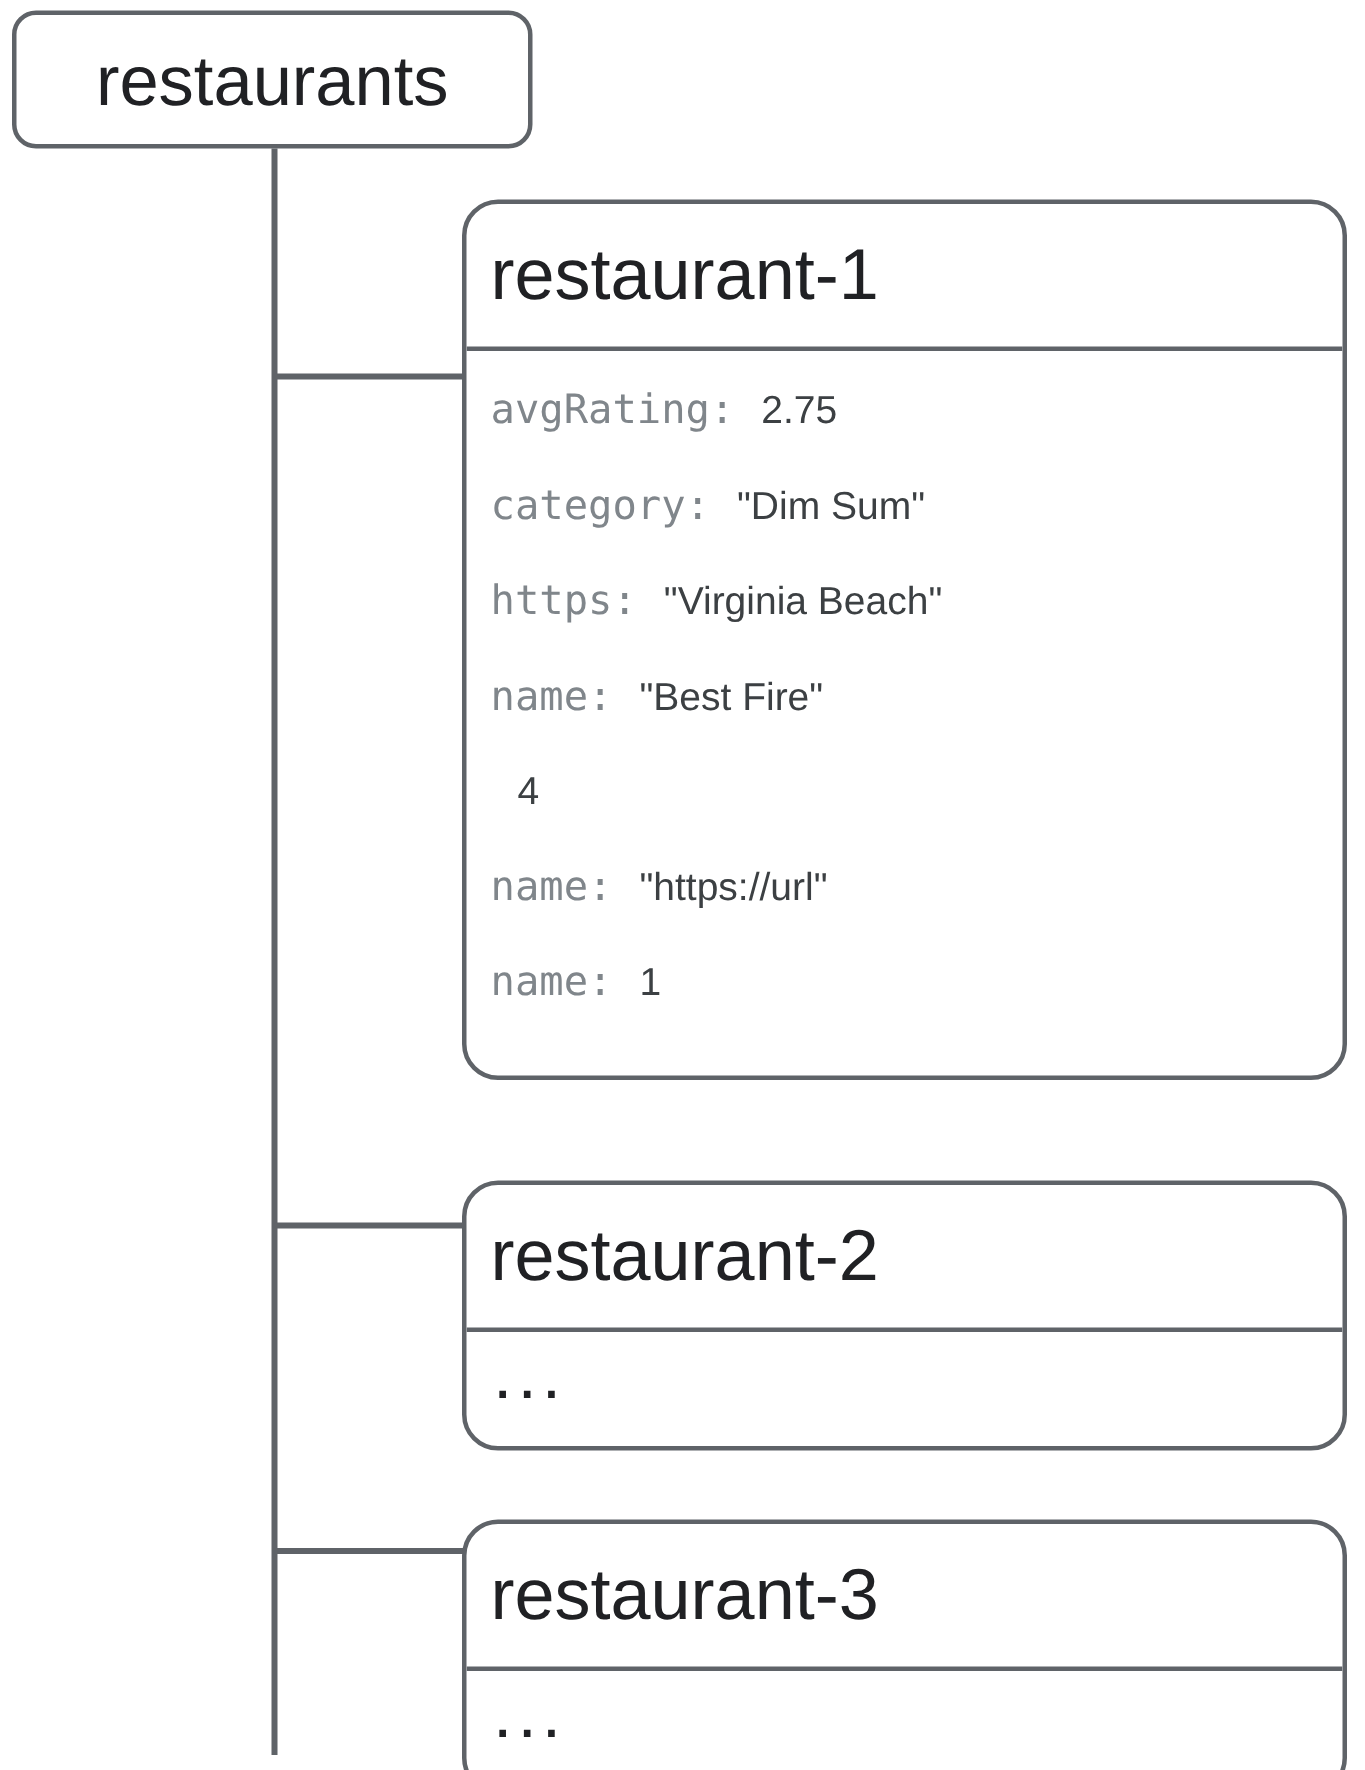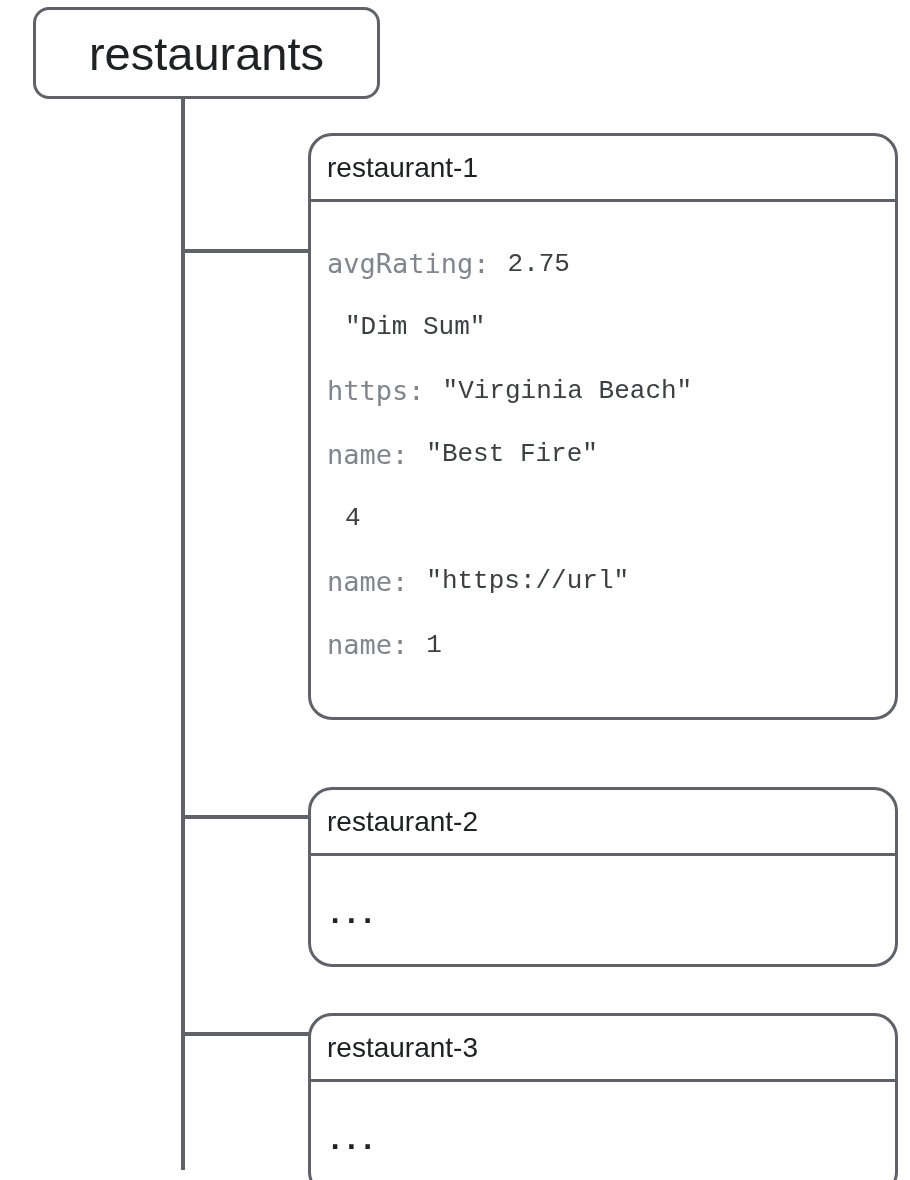--- a/index.html
+++ b/index.html
@@ -46,66 +46,65 @@
     box-sizing: border-box;
     background: #ffffff;
     border: 3px solid #5f6368;
     border-radius: 16px;
     display: flex;
     align-items: center;
     justify-content: center;
     font-size: 47px;
     color: #202124;
     z-index: 2;
-    margin-left: 25px;
   }
 
   
   .doc-box {
     position: absolute;
     left: 308px;
     width: 590px;
     box-sizing: border-box;
     background: #ffffff;
     border: 3px solid #5f6368;
     border-radius: 24px;
     overflow: hidden;
     z-index: 2;
   }
   .doc-1 { top: 133px; height: 587px; }
   .doc-2 { top: 787px; height: 180px; }
   .doc-3 { top: 1013px; height: 183px; }
 
   .doc-header {
-    height: 66px;
+    height: 98px;
     box-sizing: border-box;
     border-bottom: 3px solid #5f6368;
     display: flex;
     align-items: center;
     padding: 0 16px;
-    font-size: 28px;
+    font-size: 48px;
     color: #202124;
     white-space: nowrap;
   }
   .doc-body {
-    padding: 30px 16px 0 16px;
+    padding: 8px 16px 0 16px;
   }
   .field-row {
     height: 63.5px;
     display: flex;
     align-items: center;
     white-space: nowrap;
   }
   .field-label {
     font-family: "DejaVu Sans Mono", monospace;
     font-size: 27px;
     color: #80868b;
   }
   .field-value {
-    font-family: Liberation Mono, monospace;
+    font-family: Liberation Sans, sans-serif;
     font-size: 26px;
     color: #3c4043;
     margin-left: 18px;
   }
   .ellipsis-row {
     height: 55px;
     display: flex;
     align-items: center;
     font-family: "DejaVu Sans Mono", monospace;
     font-weight: bold;
@@ -130,20 +129,21 @@
   <div class="doc-box doc-1">
     <div class="doc-header">
       <span>restaurant-1</span>
     </div>
     <div class="doc-body">
       <div class="field-row">
         <span class="field-label">avgRating:</span>
         <span class="field-value">2.75</span>
       </div>
       <div class="field-row">
+        <span class="field-label">category:</span>
         <span class="field-value">"Dim Sum"</span>
       </div>
       <div class="field-row">
         <span class="field-label">https:</span>
         <span class="field-value">"Virginia Beach"</span>
       </div>
       <div class="field-row">
         <span class="field-label">name:</span>
         <span class="field-value">"Best Fire"</span>
       </div>

